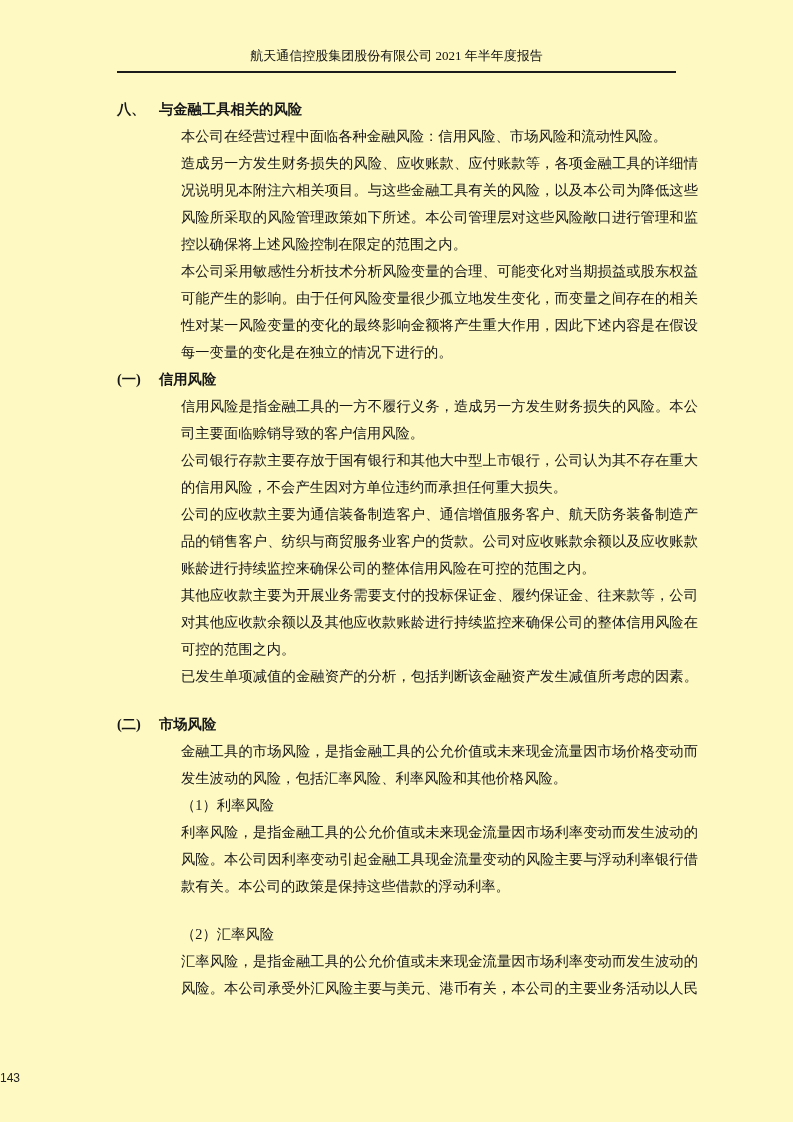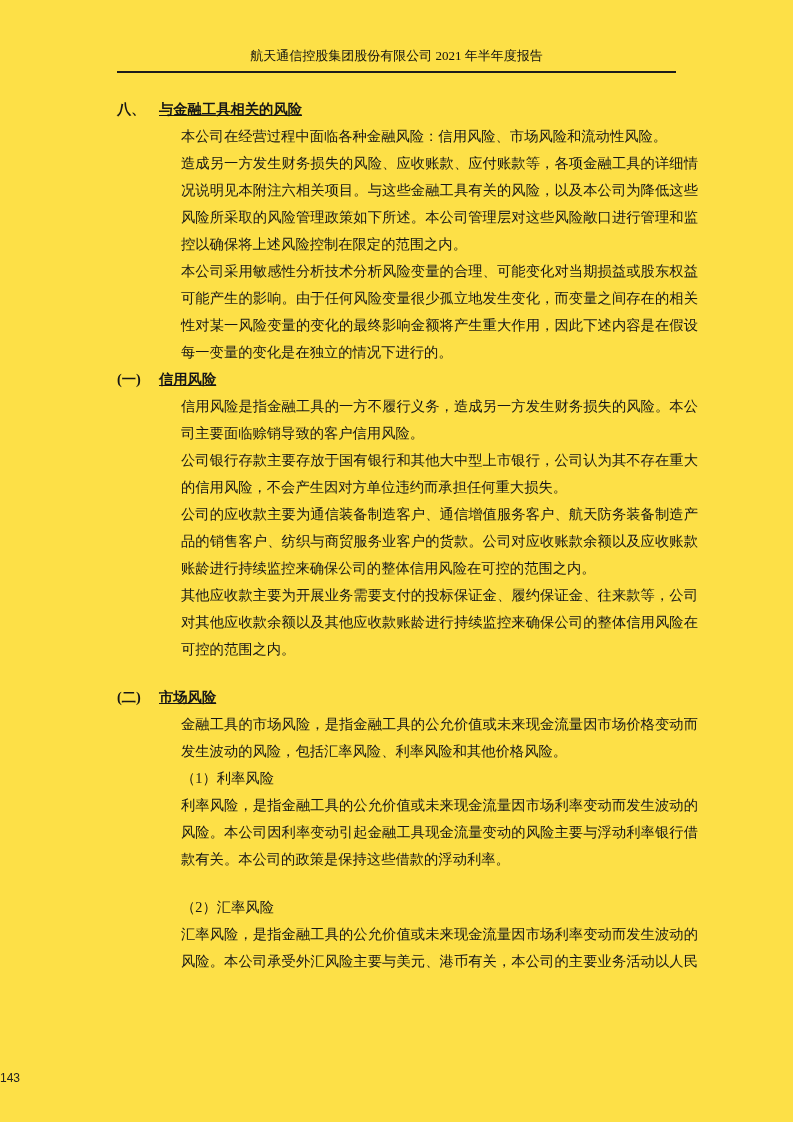--- a/index.html
+++ b/index.html
@@ -1,20 +1,20 @@
 <!DOCTYPE html>
 <html><head>
 <meta charset="utf-8">
 <style>
   html, body { margin: 0; padding: 0; background: #ffffff; }
   .page {
     position: relative;
     width: 793px;
     height: 1122px;
-    background: #fde047;
+    background: #fef9c3;
     font-family: "Liberation Serif", "DejaVu Serif", serif;
     color: #161616;
     overflow: hidden;
   }
   .header-title {
     position: absolute;
     top: 47px;
     left: 0;
     width: 100%;
     text-align: center;
@@ -34,21 +34,20 @@
     position: absolute;
     top: 96px;
     left: 117px;
     width: 559px;
     font-size: 14.3px;
   }
   .heading {
     font-weight: bold;
     line-height: 27px;
     white-space: nowrap;
-    text-decoration: underline;
   }
   .h-num {
     display: inline-block;
     width: 42px;
   }
   .para {
     margin-left: 64px;
     width: 517px;
     font-family: Liberation Serif, serif;
   }
@@ -123,20 +122,23 @@
       <div class="line">品的销售客户、纺织与商贸服务业客户的货款。公司对应收账款余额以及应收账款</div>
       <div class="line final">账龄进行持续监控来确保公司的整体信用风险在可控的范围之内。</div>
     </div>
 
     <div class="para">
       <div class="line">其他应收款主要为开展业务需要支付的投标保证金、履约保证金、往来款等，公司</div>
       <div class="line">对其他应收款余额以及其他应收款账龄进行持续监控来确保公司的整体信用风险在</div>
       <div class="line final">可控的范围之内。</div>
     </div>
 
+    <div class="para">
+      <div class="line">已发生单项减值的金融资产的分析，包括判断该金融资产发生减值所考虑的因素。</div>
+    </div>
 
     <div class="spacer"></div>
 
     <div class="heading">
       <span class="h-num">(二)</span><span class="h-title">市场风险</span>
     </div>
 
     <div class="para">
       <div class="line">金融工具的市场风险，是指金融工具的公允价值或未来现金流量因市场价格变动而</div>
       <div class="line final">发生波动的风险，包括汇率风险、利率风险和其他价格风险。</div>

